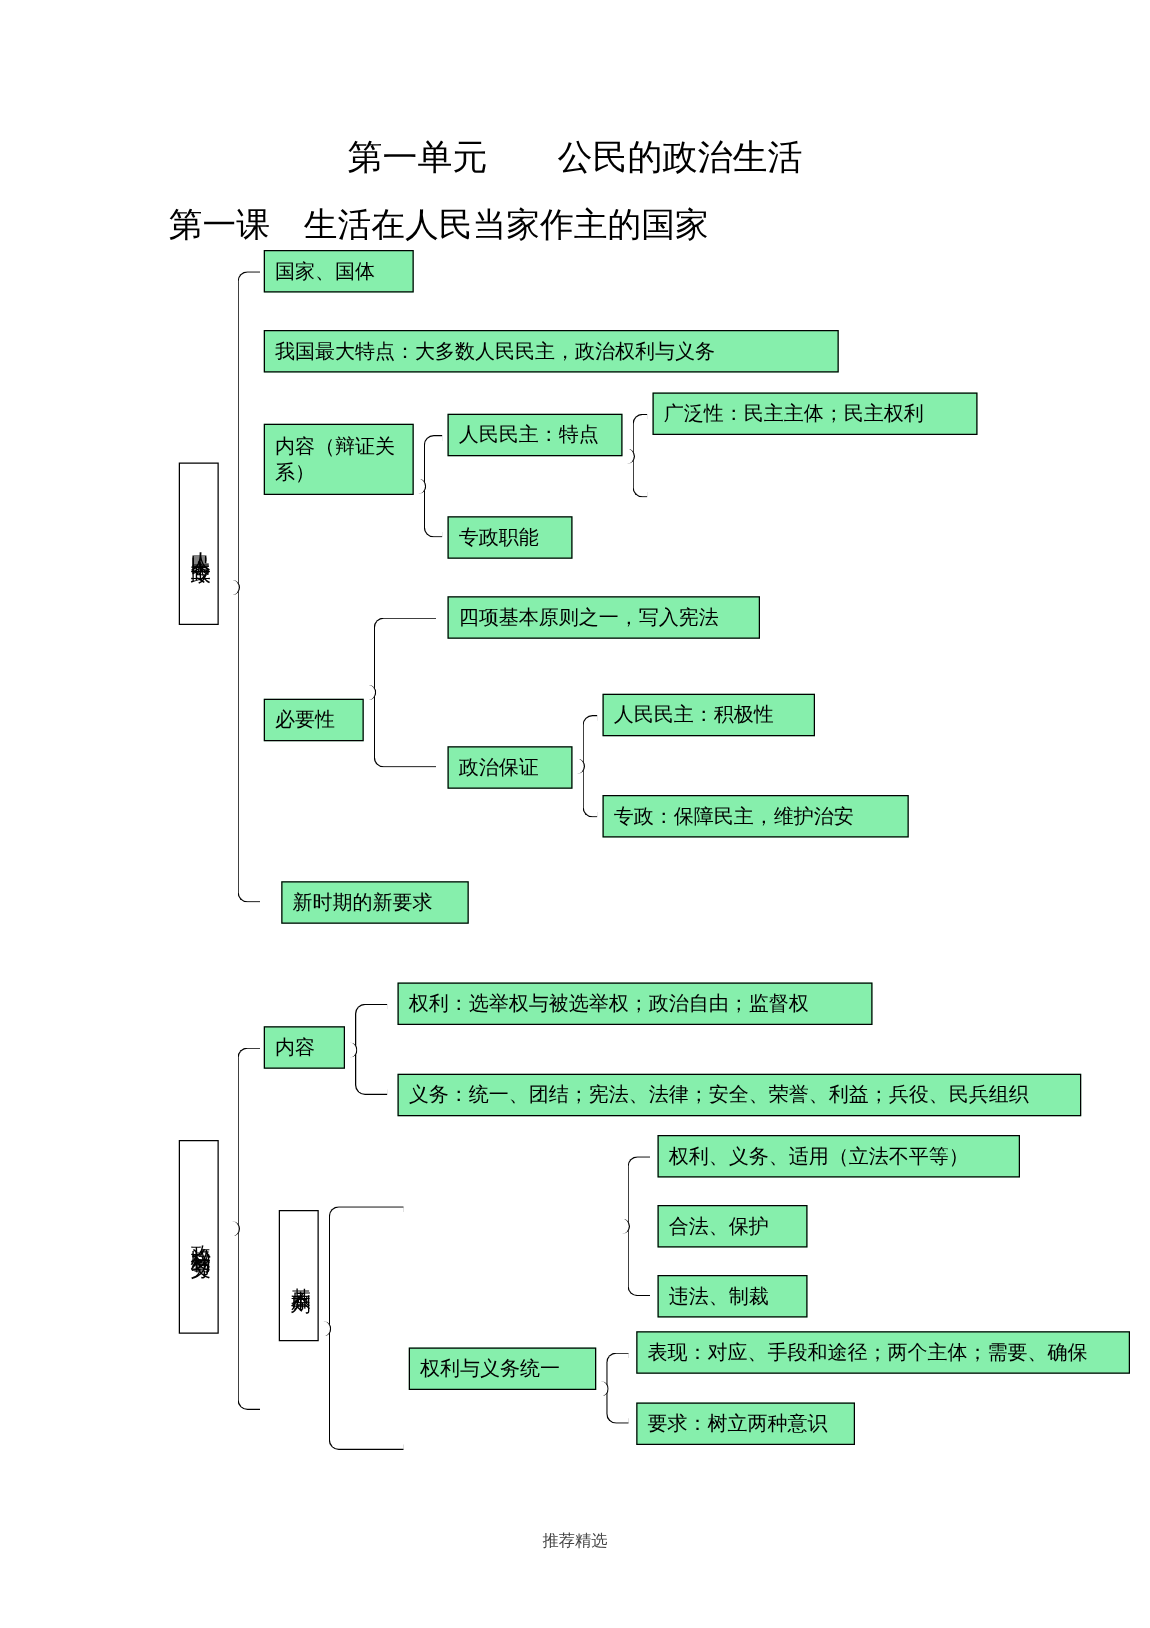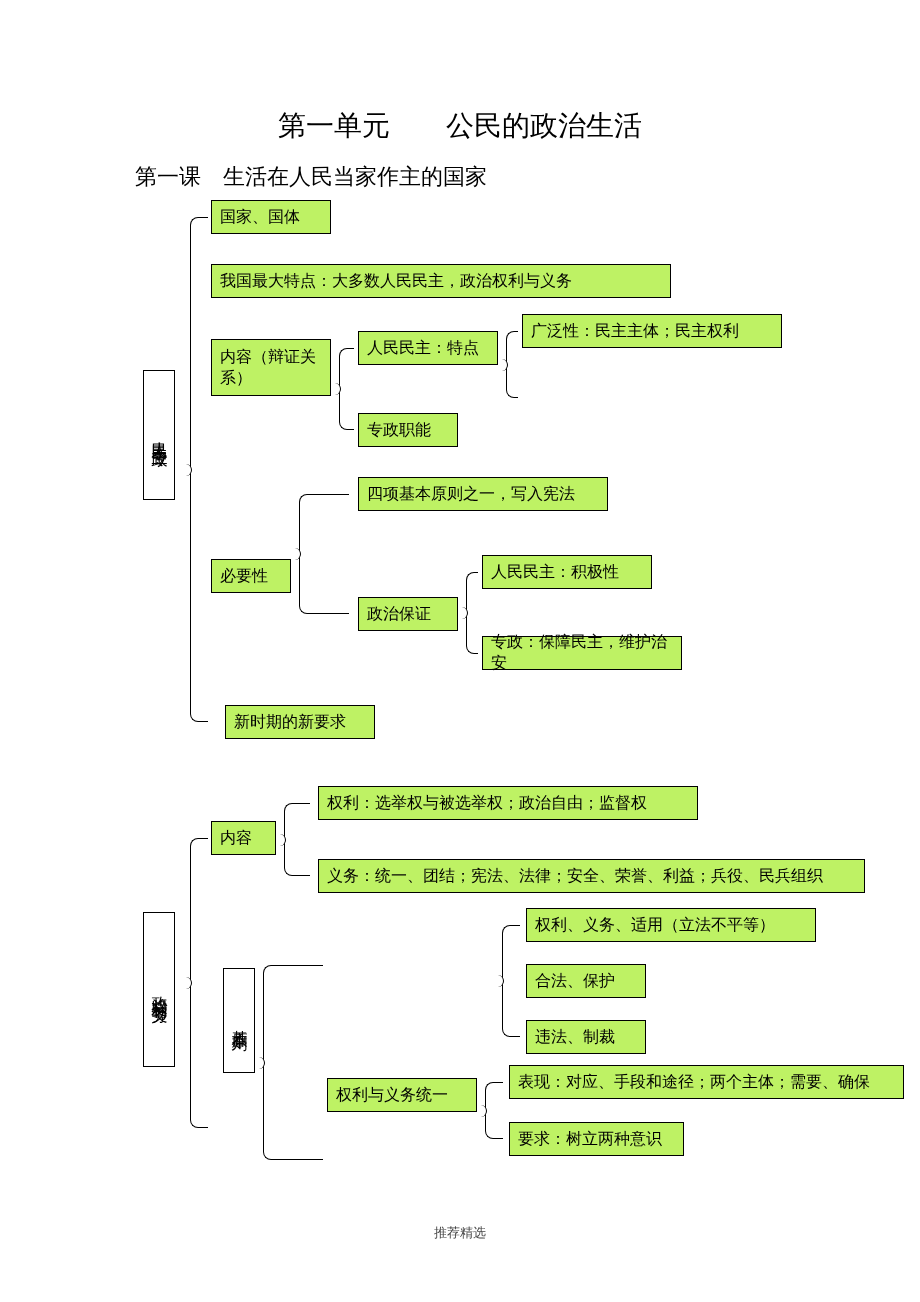--- a/index.html
+++ b/index.html
@@ -21,30 +21,30 @@
     width: 920px;
     text-align: center;
     font-size: 28px;
     font-weight: 500;
     top: 107px;
   }
   .subtitle {
     position: absolute;
     left: 135px;
     top: 162px;
-    font-size: 22px;
+    font-size: 27px;
     font-weight: 500;
     text-align: right;
   }
   .box {
     position: absolute;
     border: 1px solid #000;
     padding: 6px 8px;
     font-size: 16px;
-    background: #bef264;
+    background: #86efac;
     box-sizing: border-box;
     display: flex;
     align-items: center;
   }
   .vbox {
     position: absolute;
     border: 1px solid #000;
     padding: 8px 5px;
     font-size: 16px;
     background: #fff;
@@ -121,21 +121,21 @@
   <div class="brace" style="left:299px; top:494px; width:50px; height:120px;"></div>
 
   <div class="box" style="left:358px; top:477px; width:250px; height:34px;">四项基本原则之一，写入宪法</div>
 
   <div class="box" style="left:358px; top:597px; width:100px; height:34px;">政治保证</div>
 
   <div class="brace" style="left:466px; top:572px; width:12px; height:82px;"></div>
 
   <div class="box" style="left:482px; top:555px; width:170px; height:34px;">人民民主：积极性</div>
 
-  <div class="box" style="left:482px; top:636px; width:200px; height:34px;">专政：保障民主，维护治安</div>
+  <div class="box" style="left:482px; top:636px; width:245px; height:34px;">专政：保障民主，维护治安</div>
 
   <div class="box" style="left:225px; top:705px; width:150px; height:34px;">新时期的新要求</div>
 
   <div class="vbox" style="left:143px; top:912px; width:32px; height:155px;">政治权利与义务</div>
 
   <div class="brace" style="left:190px; top:838px; width:18px; height:290px;"></div>
 
   <div class="box" style="left:211px; top:821px; width:65px; height:34px;">内容</div>
 
   <div class="brace" style="left:284px; top:803px; width:26px; height:73px;"></div>

